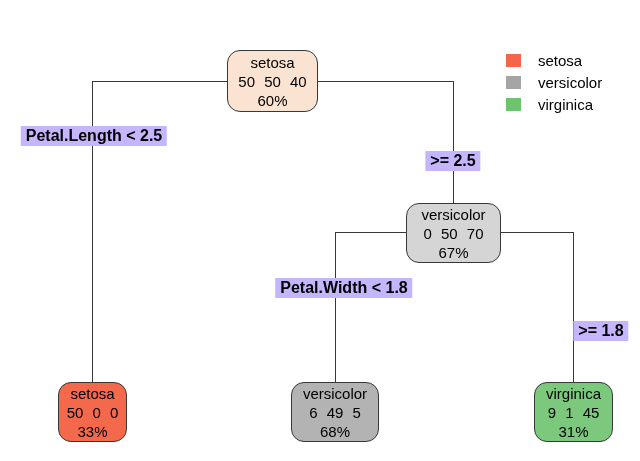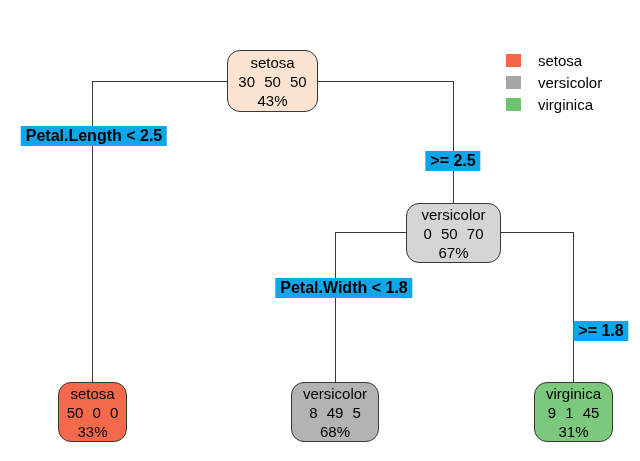--- a/index.html
+++ b/index.html
@@ -50,21 +50,21 @@
   #node-root   { left: 227px; top: 50px;  width: 91px; height: 62px; }
   #node-inner  { left: 406px; top: 203px; width: 95px; height: 60px; }
   #node-leaf1  { left: 58px;  top: 382px; width: 69px; height: 60px; }
   #node-leaf2  { left: 291px; top: 382px; width: 88px; height: 60px; }
   #node-leaf3  { left: 534px; top: 382px; width: 79px; height: 60px; }
 
   
   .split-label {
     position: absolute;
     transform: translate(-50%, -50%);
-    background: #0ea5e9;
+    background: #c4b5fd;
     padding: 1px 5px;
     font-weight: bold;
     font-size: 16px;
     color: #000000;
     white-space: nowrap;
   }
   #split-1 { left: 94px;  top: 136px; }
   #split-2 { left: 453px; top: 161px; }
   #split-3 { left: 344px; top: 288px; }
   #split-4 { left: 573px; top: 331px; margin-left: 28px; }
@@ -101,39 +101,39 @@
   <div class="edge h" id="edge-root-right"></div>
   <div class="edge v" id="edge-v-left"></div>
   <div class="edge v" id="edge-v-upper-rt"></div>
   <div class="edge h" id="edge-mid-left"></div>
   <div class="edge h" id="edge-mid-right"></div>
   <div class="edge v" id="edge-v-mid"></div>
   <div class="edge v" id="edge-v-right"></div>
 
   <div class="node" id="node-root" style="background-color: rgb(251, 227, 210);">
     <div class="label">setosa</div>
-    <div class="counts">30 50 50</div>
-    <div class="percent">43%</div>
+    <div class="counts">50 50 40</div>
+    <div class="percent">60%</div>
   </div>
 
   <div class="node" id="node-inner" style="background-color: rgb(213, 213, 213);">
     <div class="label">versicolor</div>
     <div class="counts">0 50 70</div>
     <div class="percent">67%</div>
   </div>
 
   <div class="node" id="node-leaf1" style="background-color: rgb(244, 104, 75);">
     <div class="label">setosa</div>
     <div class="counts">50 0 0</div>
     <div class="percent">33%</div>
   </div>
 
   <div class="node" id="node-leaf2" style="background-color: rgb(179, 179, 179);">
     <div class="label">versicolor</div>
-    <div class="counts">8 49 5</div>
+    <div class="counts">6 49 5</div>
     <div class="percent">68%</div>
   </div>
 
   <div class="node" id="node-leaf3" style="background-color: rgb(124, 200, 124);">
     <div class="label">virginica</div>
     <div class="counts">9 1 45</div>
     <div class="percent">31%</div>
   </div>
 
   <div class="split-label" id="split-1">Petal.Length &lt; 2.5</div>

